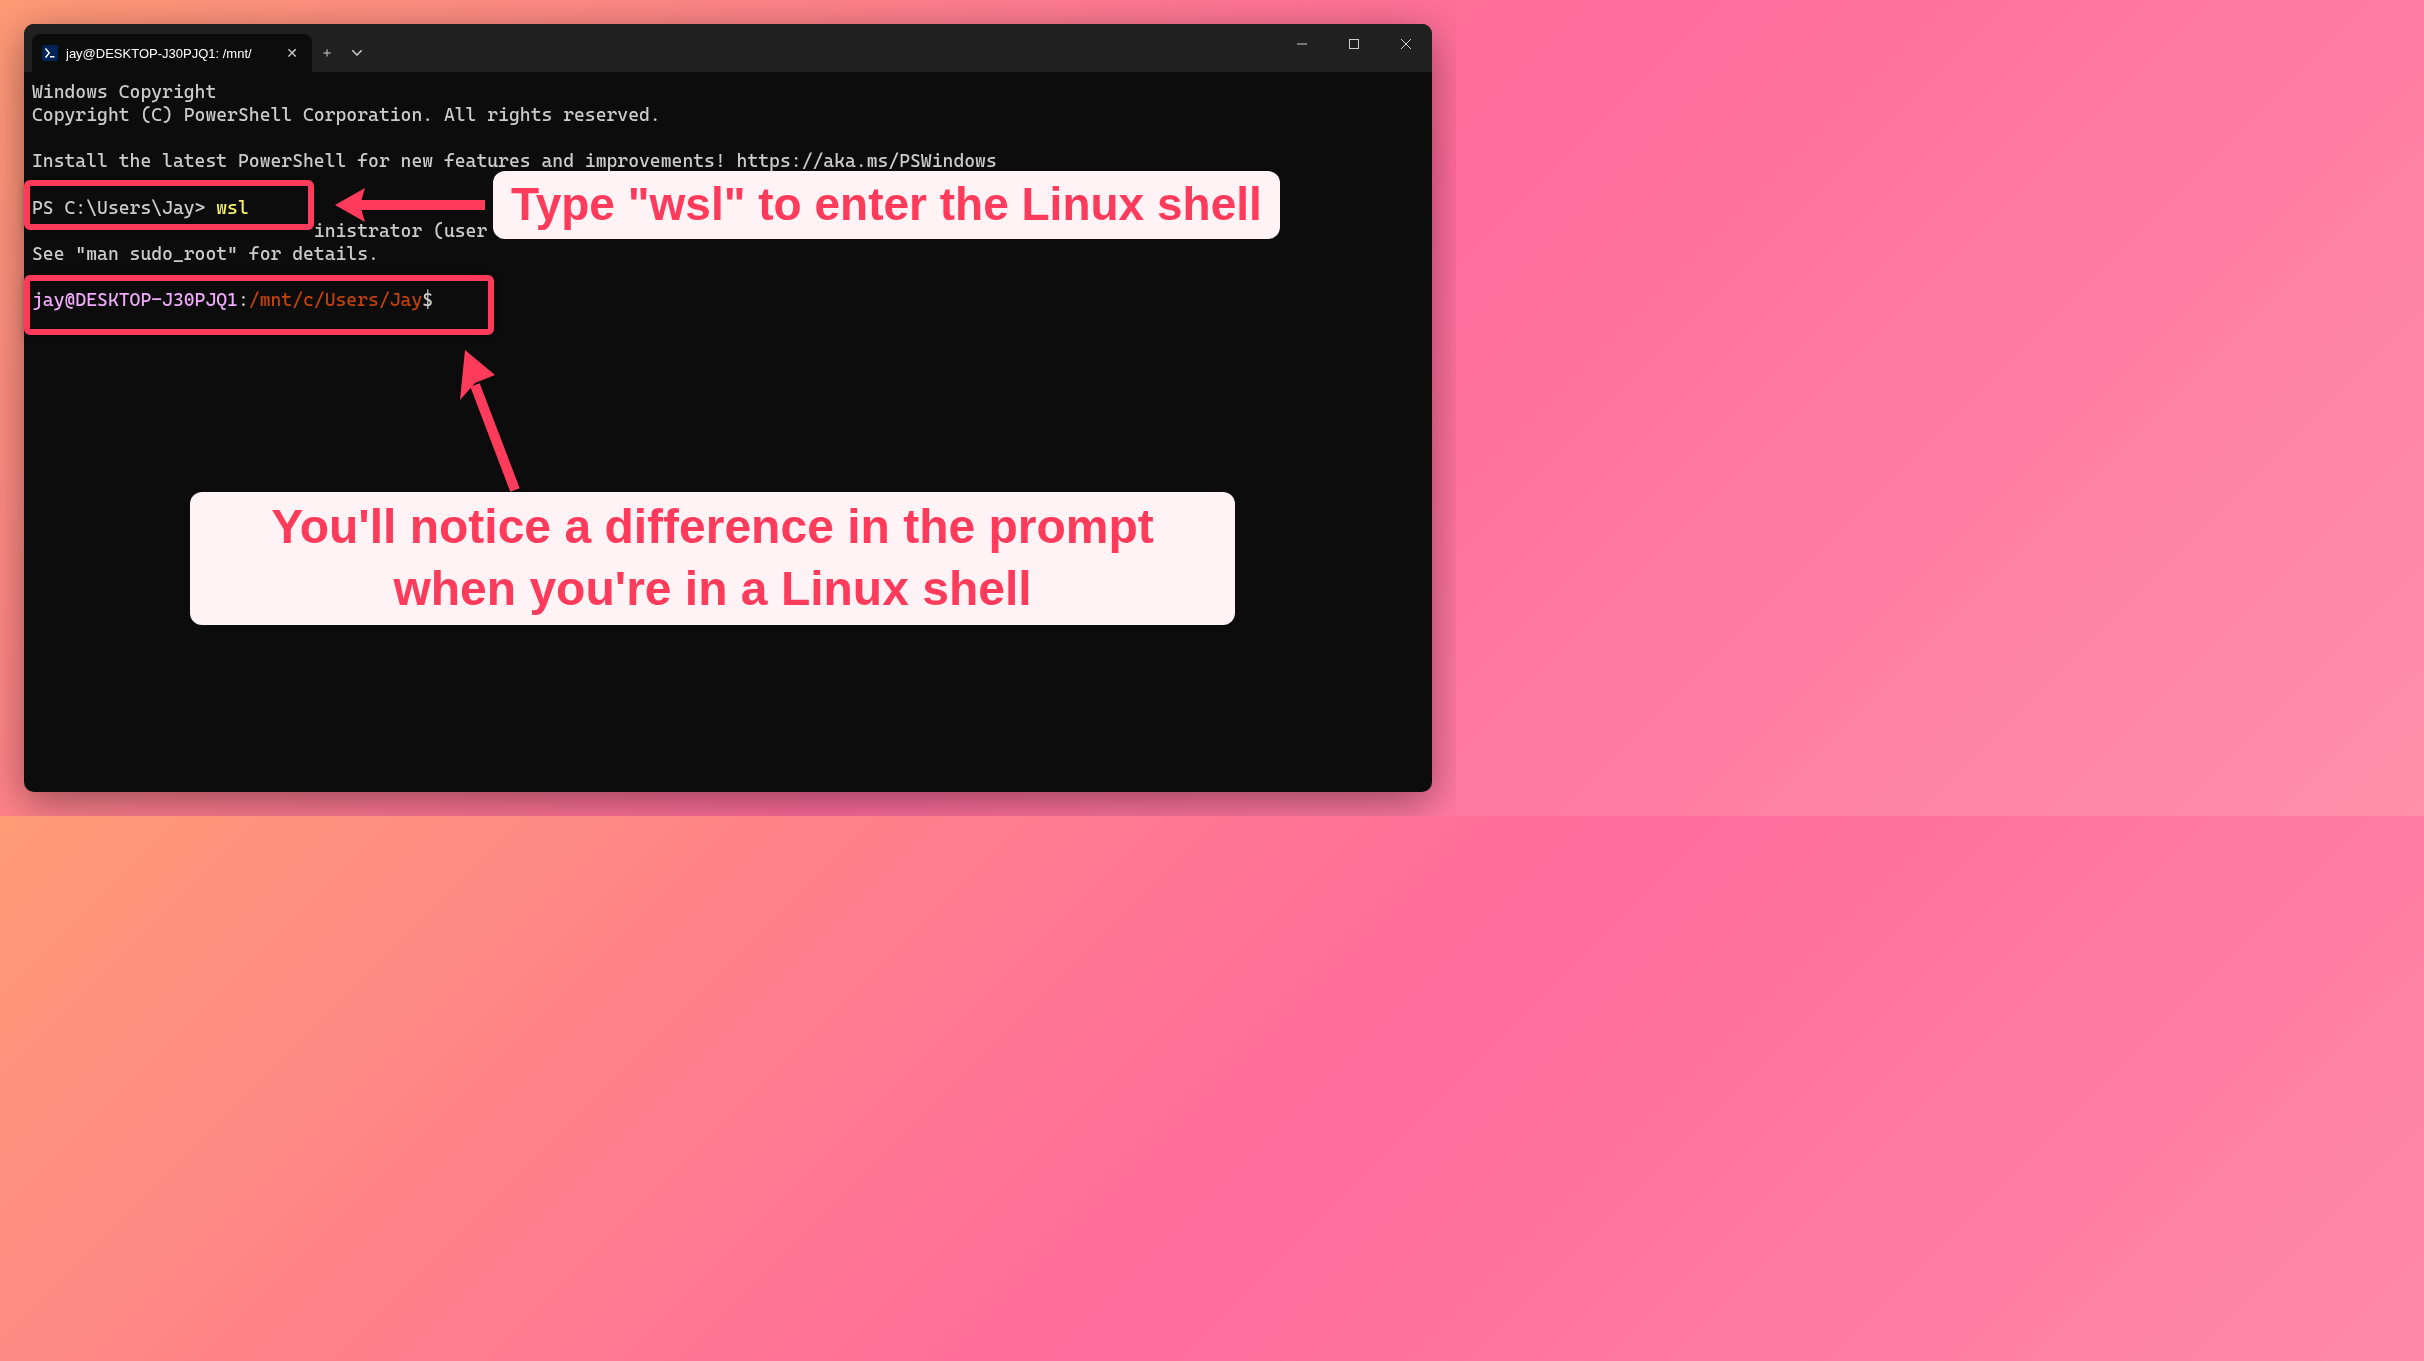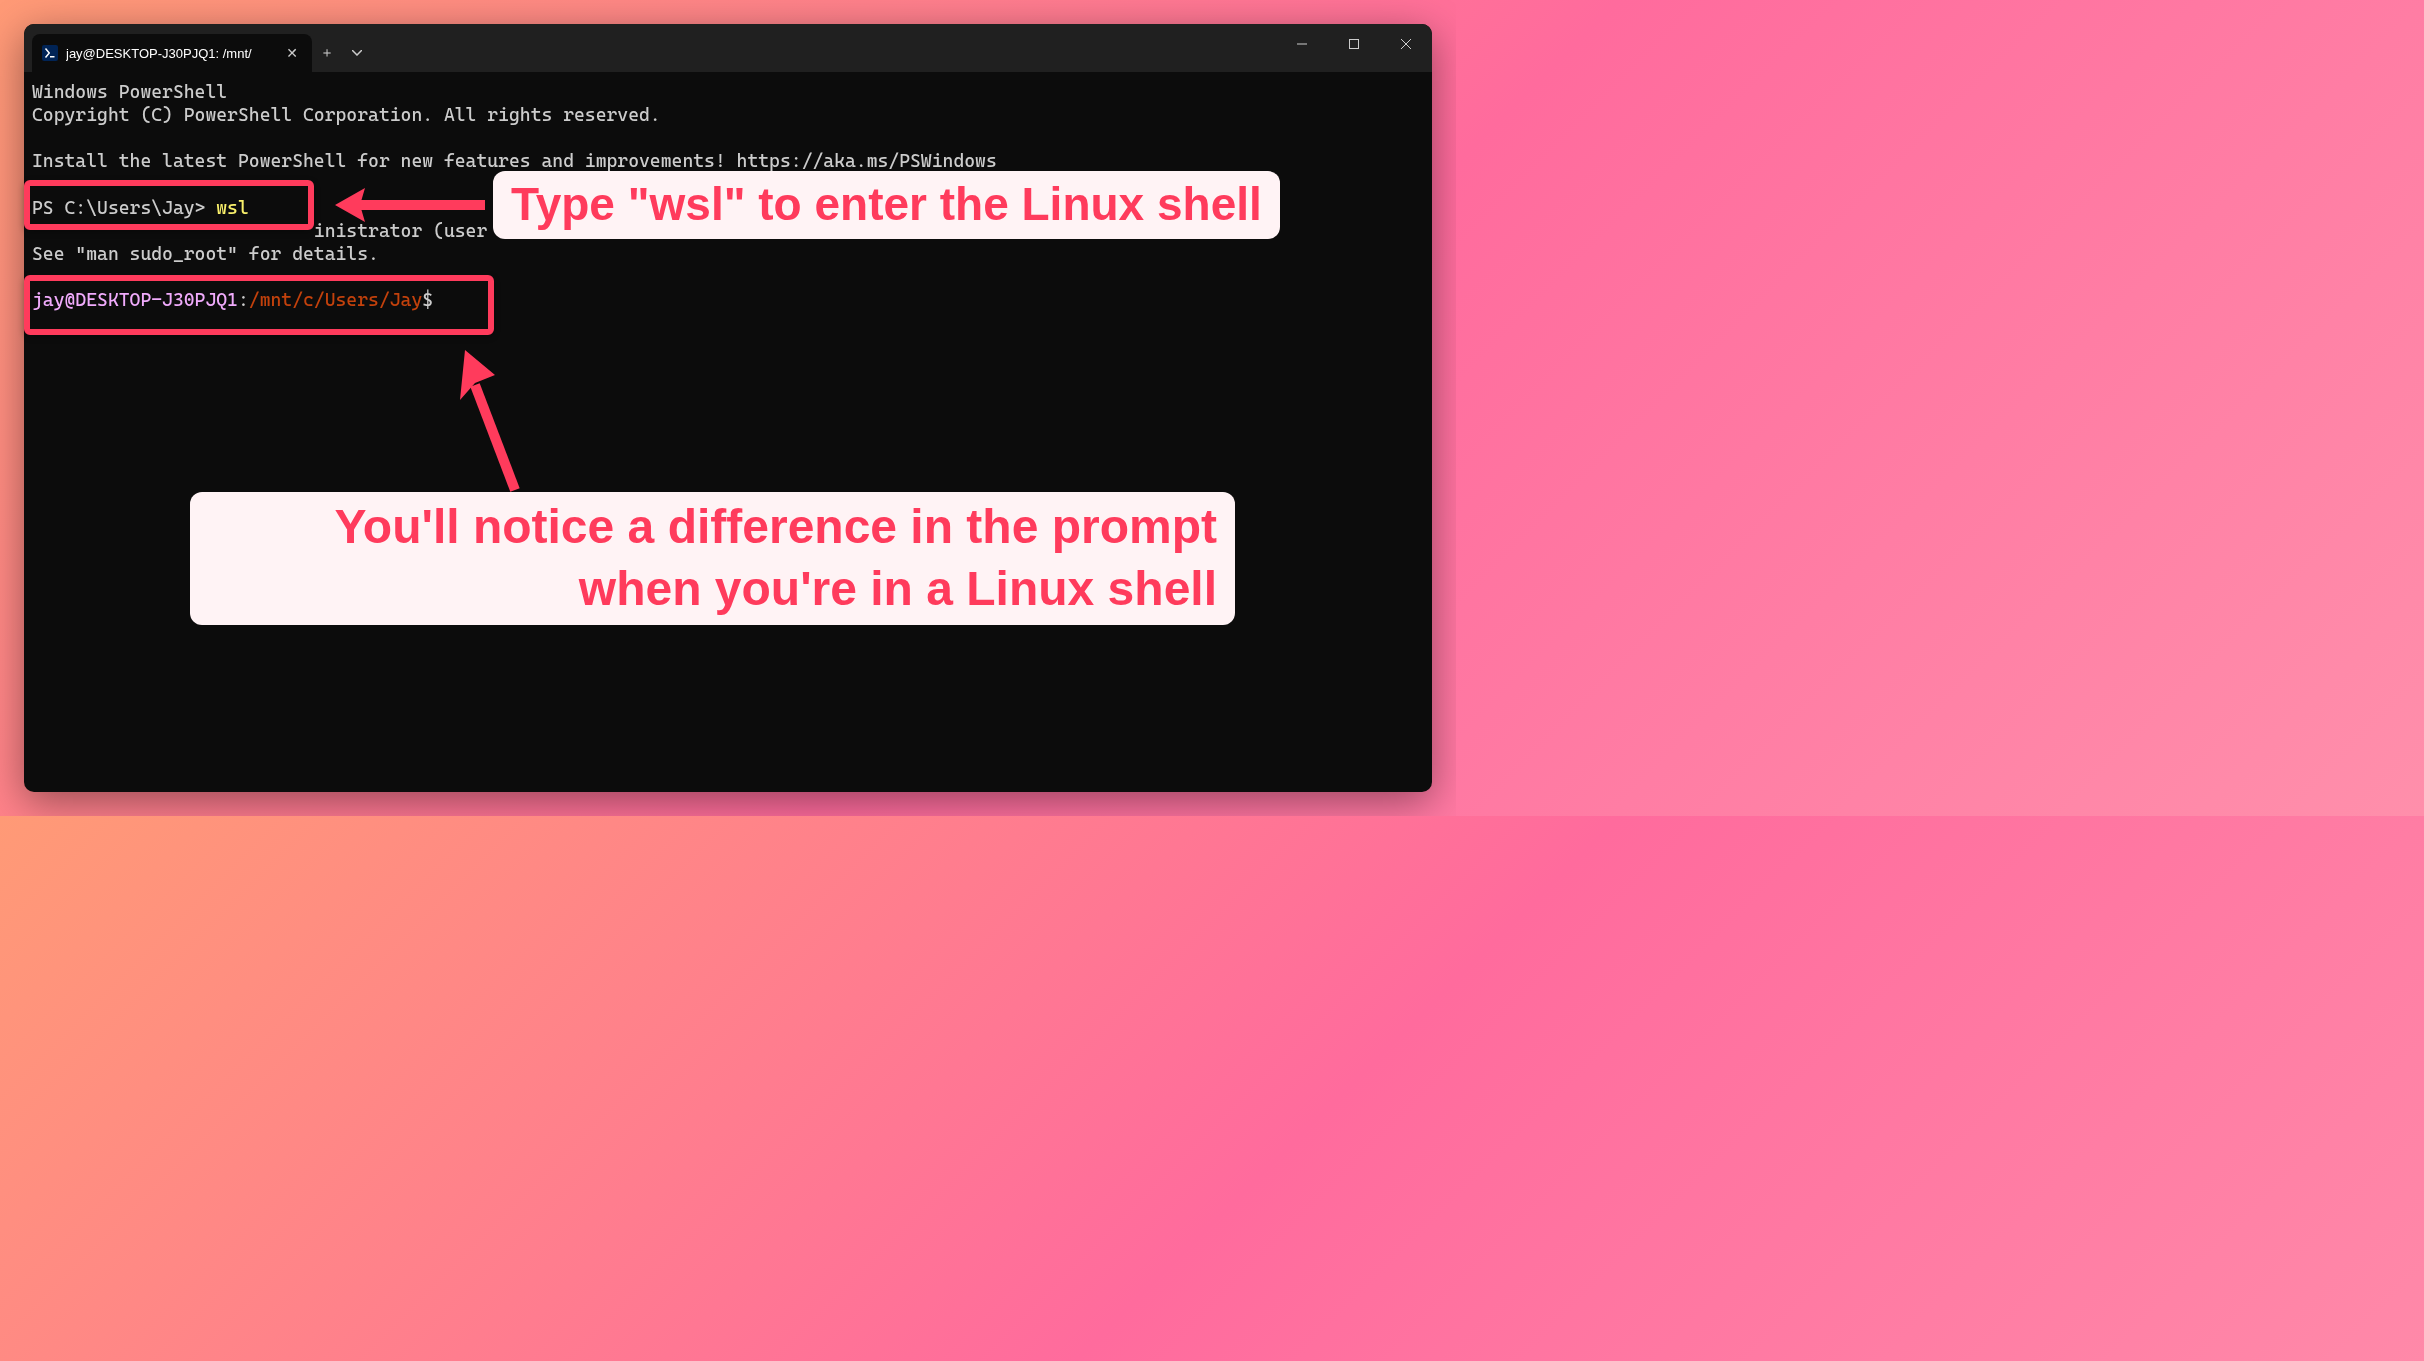--- a/index.html
+++ b/index.html
@@ -163,40 +163,40 @@
             <rect x="1.5" y="1.5" width="9" height="9" stroke="#ccc" stroke-width="1" fill="none"></rect>
           </svg>
       </div>
       <div class="win-btn">
         <svg width="12" height="12" viewBox="0 0 12 12">
             <path d="M1 1 L11 11 M11 1 L1 11" stroke="#ccc" stroke-width="1"></path>
           </svg>
       </div>
     </div>
   </div>
-  <div class="terminal-body"><span>Windows PowerShell</span>
+  <div class="terminal-body"><span>Windows Copyright</span>
 <span>Copyright (C) PowerShell Corporation. All rights reserved.</span>
 
 <span>Install the latest PowerShell for new features and improvements! https://aka.ms/PSWindows</span>
 
 <span>PS C:\Users\Jay&gt; </span><span class="yellow-cmd">wsl</span>
                           <span>inistrator (user "</span>
 <span>See "man sudo_root" for details.</span>
 
 <span class="green-user">jay@DESKTOP-J30PJQ1</span><span>:</span><span class="blue-path">/mnt/c/Users/Jay</span><span>$</span>
 </div>
 </div>
 
 <div class="red-box" style="top: 180px; left: 24px; width: 290px; height: 50px;"></div>
 <div class="red-box" style="top: 275px; left: 24px; width: 470px; height: 60px;"></div>
 
 <div class="callout" style="top: 171px; left: 493px; font-size: 46px;">
   <span>Type "wsl" to enter the Linux shell</span>
 </div>
-<div class="callout" style="top: 492px; left: 190px; width: 1045px; font-size: 48px; text-align: right;">
+<div class="callout" style="top: 492px; left: 190px; width: 1045px; font-size: 48px;">
   <span>You'll notice a difference in the prompt when you're in a Linux shell</span>
 </div>
 
 <svg class="arrow" style="top: 180px; left: 330px; width: 160px; height: 50px;" viewBox="0 0 160 50">
   <path d="M155 25 L25 25" stroke="#ff3b5c" stroke-width="10" fill="none"></path>
   <path d="M5 25 L35 8 L30 25 L35 42 Z" fill="#ff3b5c"></path>
 </svg>
 <svg class="arrow" style="top: 335px; left: 440px; width: 100px; height: 160px;" viewBox="0 0 100 160">
   <path d="M75 155 L35 50" stroke="#ff3b5c" stroke-width="10" fill="none"></path>
   <path d="M25 15 L55 40 L35 48 L20 65 Z" fill="#ff3b5c"></path>

